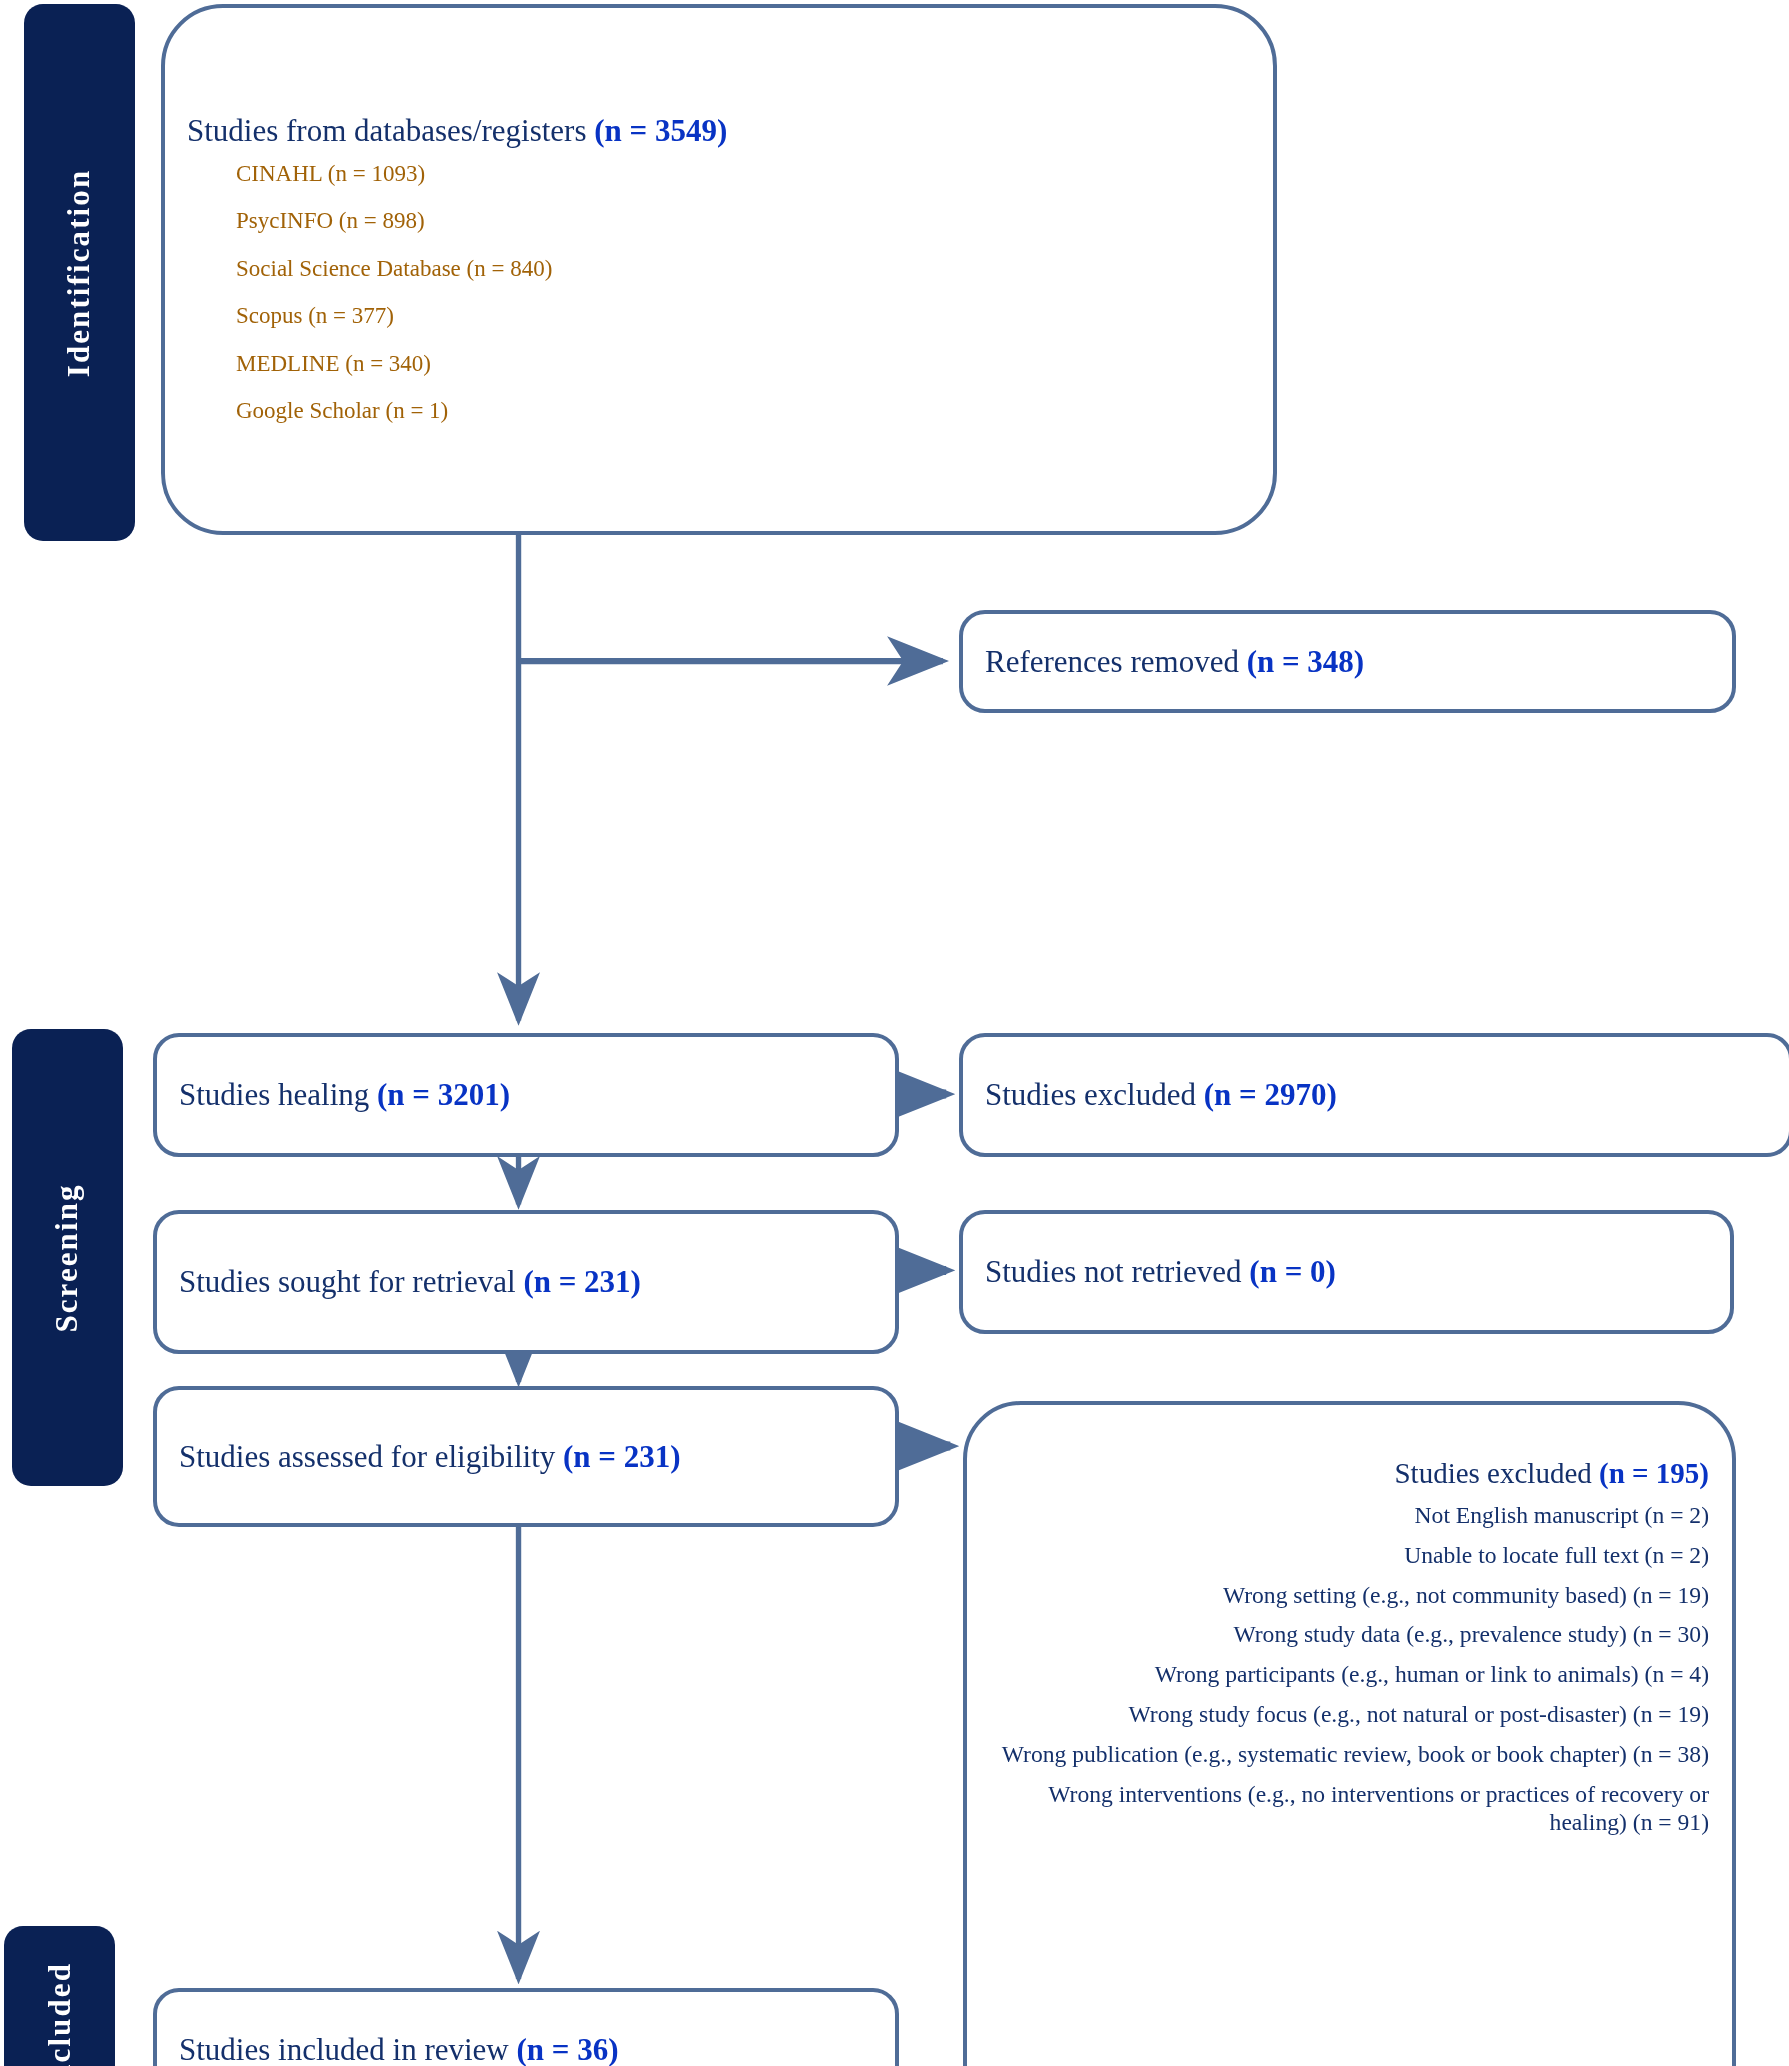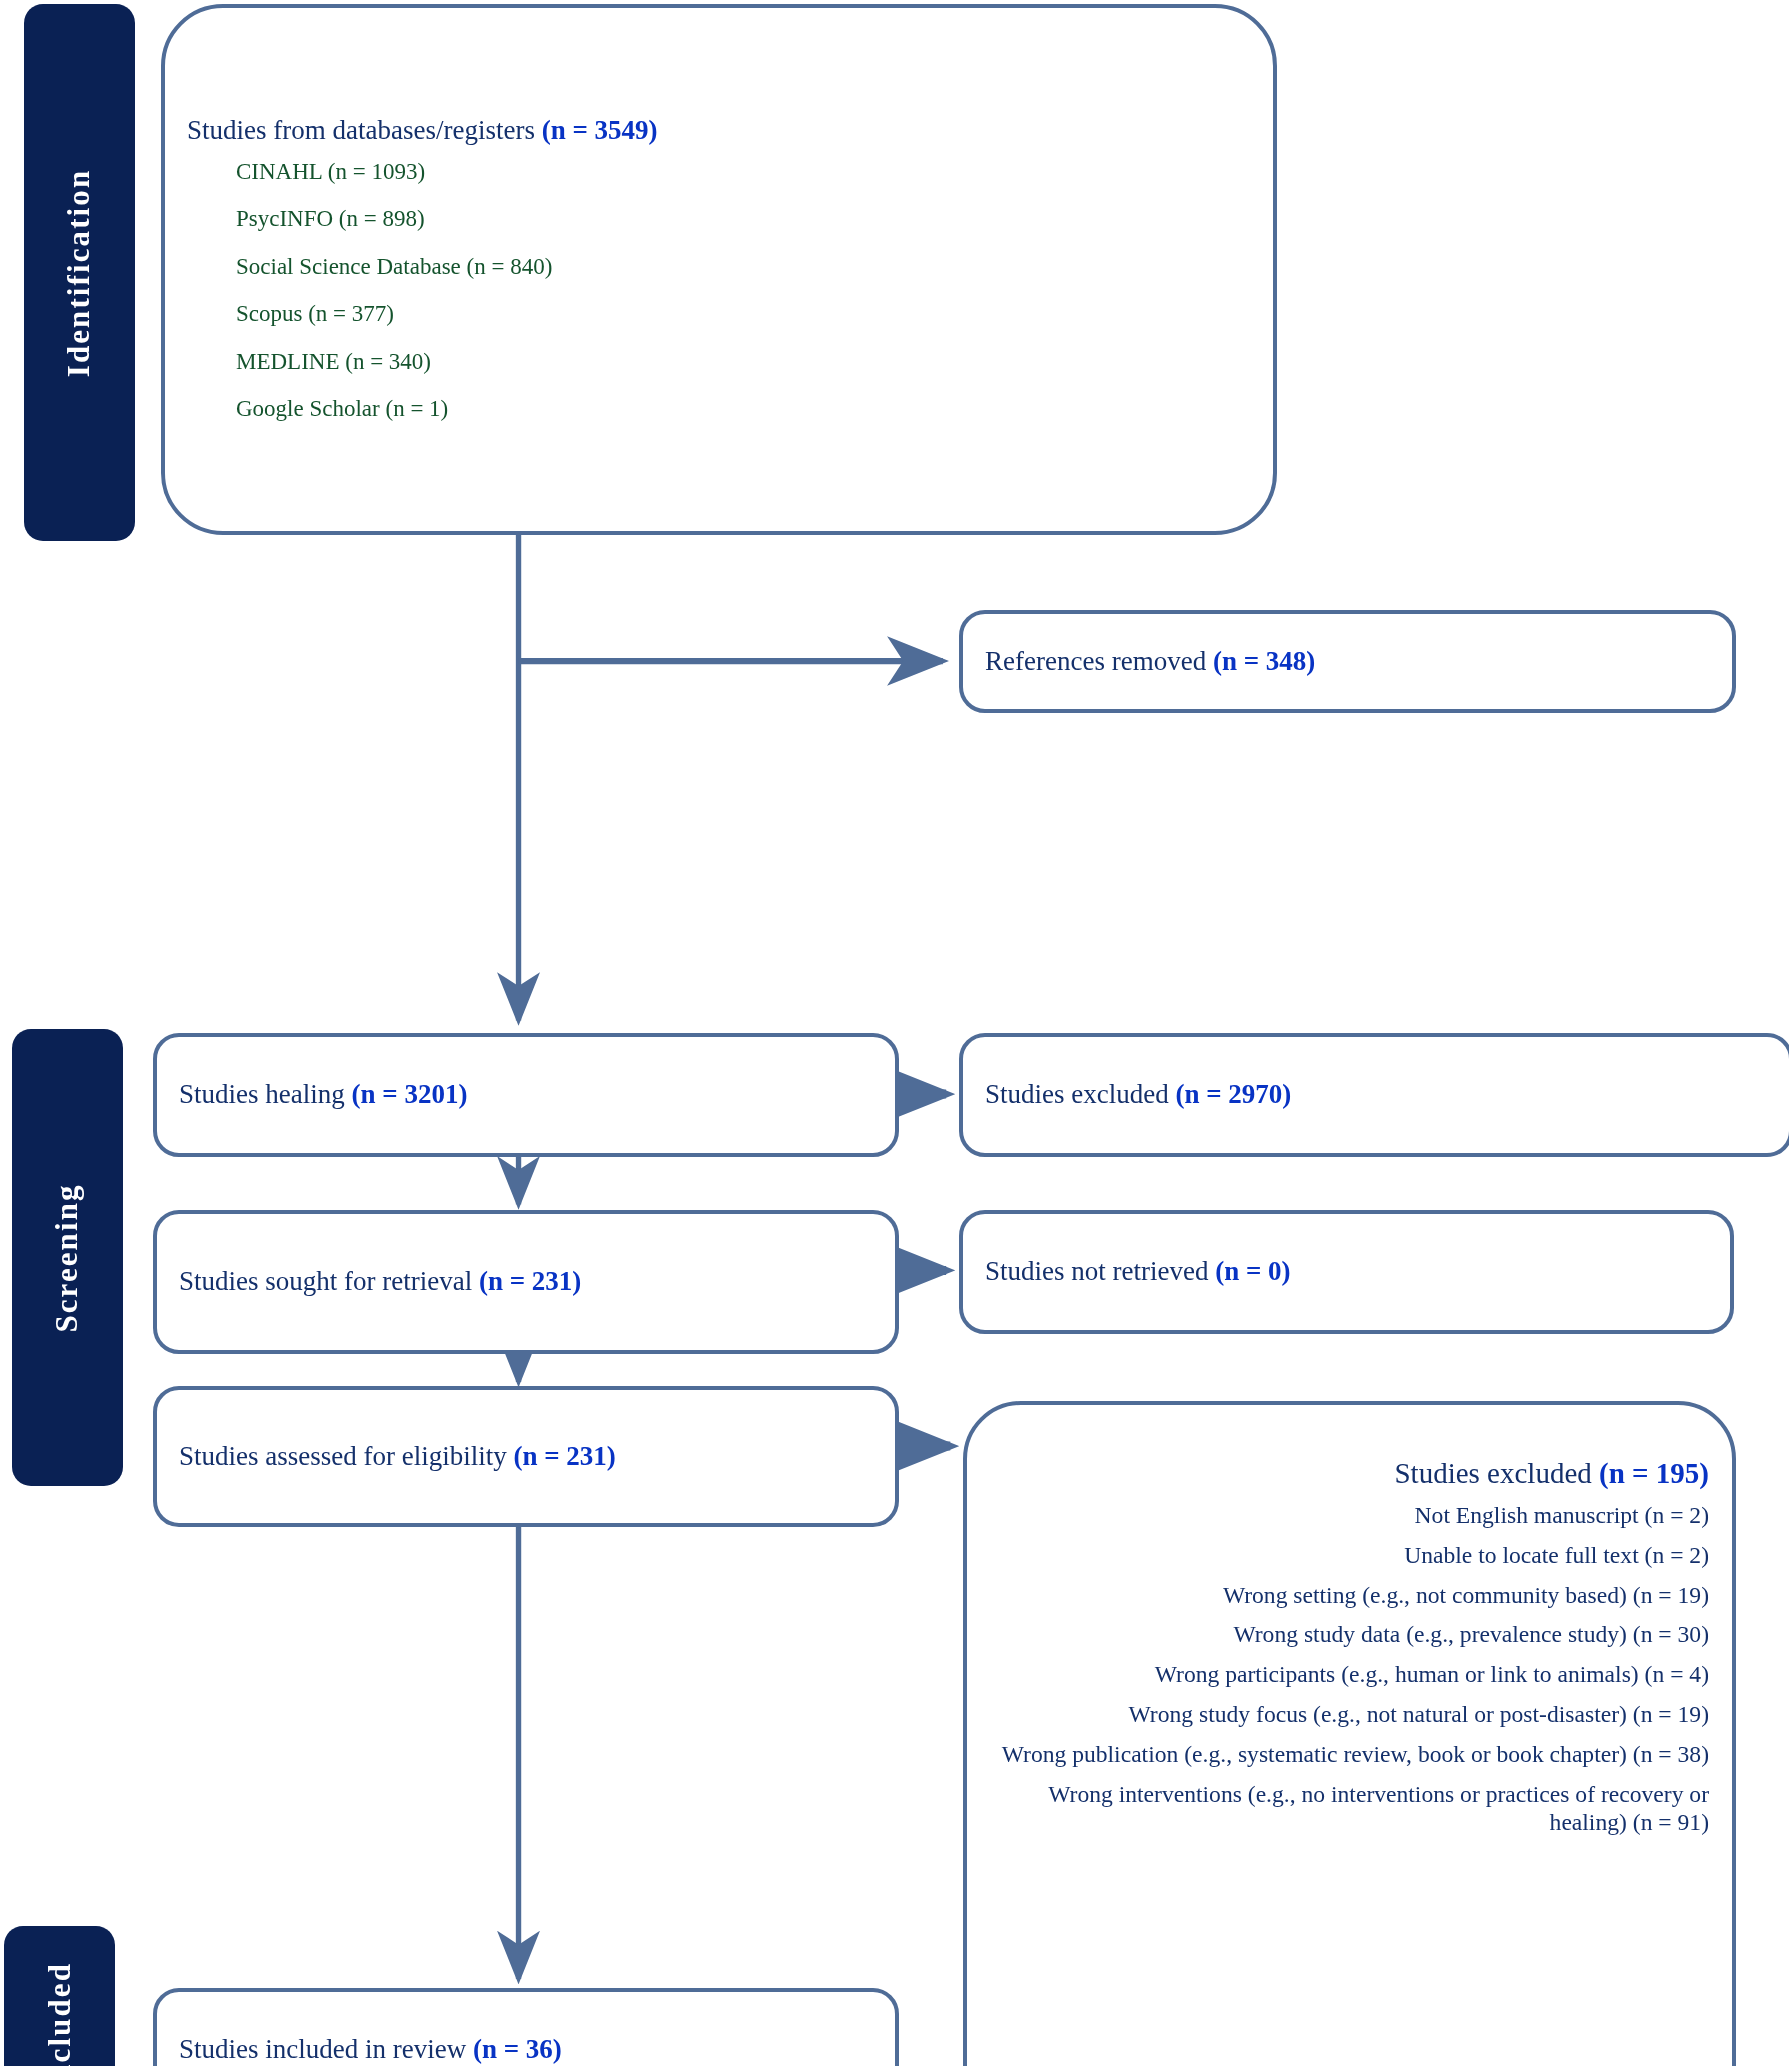--- a/index.html
+++ b/index.html
@@ -51,28 +51,28 @@
 
   .box-inner {
     padding: 0 22px;
   }
   .line {
     color: #14306B;
     font-size: 26px;
     line-height: 1.02;
     white-space: nowrap;
   }
-  .line.head { font-size: 27px; }
+  .line.head { font-size: 31px; }
   .count {
     color: #0833C4;
     font-weight: bold;
   }
   .sub-list { margin-top: 14px; }
   .sub-item {
-    color: #14532d;
+    color: #a16207;
     font-size: 23px;
     margin-left: 49px;
     margin-top: 21.5px;
     white-space: nowrap;
   }
   .sub-item:first-child { margin-top: 0; }
 
   .excl-head {
     color: #14306B;
     font-size: 29px;

